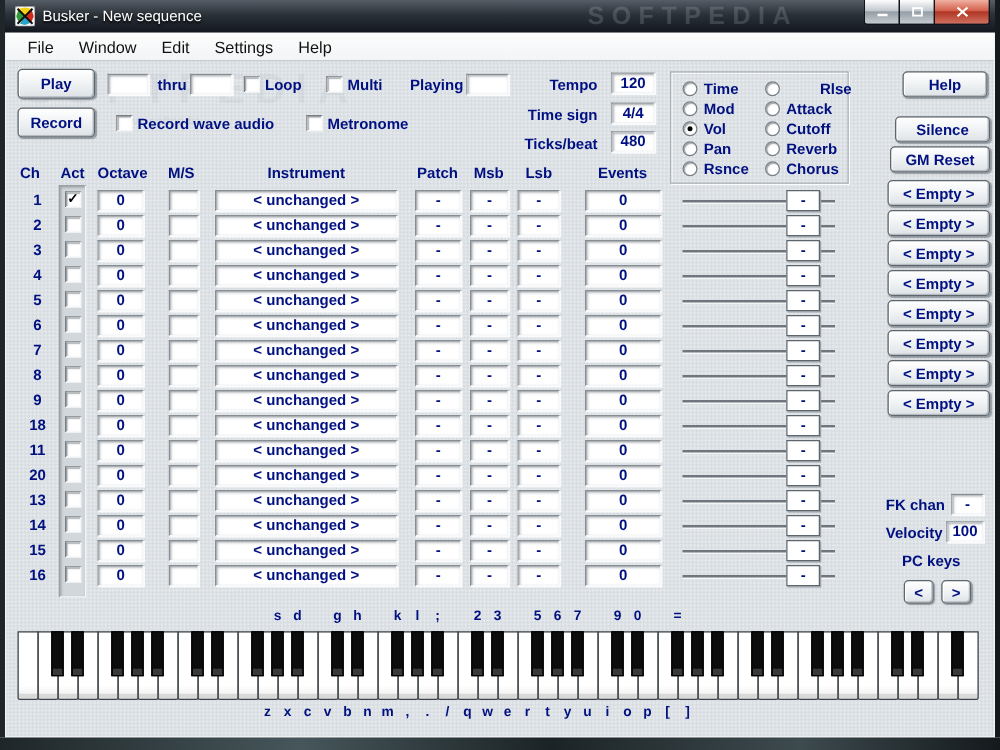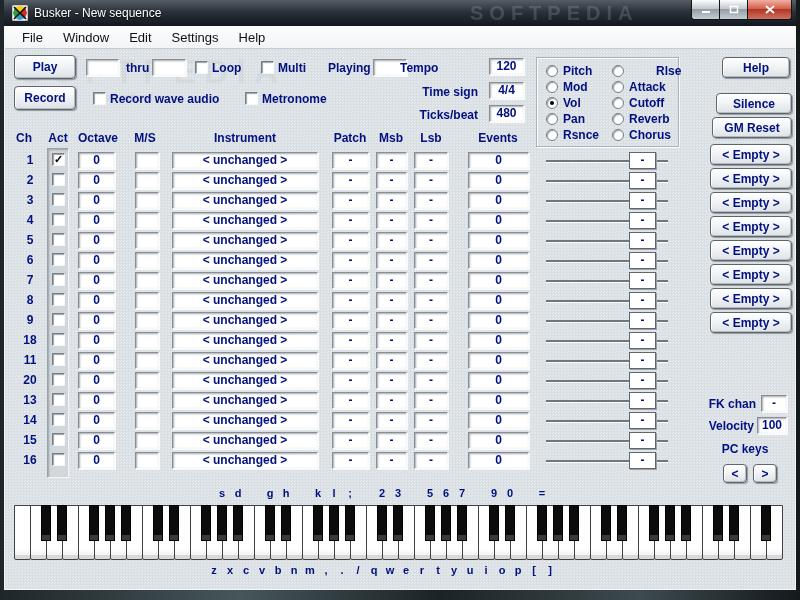--- a/index.html
+++ b/index.html
@@ -134,31 +134,31 @@
   <span class="lbl" style="left:278px;top:61px">Multi</span>
   <span class="lbl" style="left:328px;top:61px">Playing</span>
   <div class="field" style="left:373px;top:59px;width:34px;height:17px"></div>
 
   <div class="btn3d" style="left:14px;top:86px;width:62px;height:24px">Record</div>
   <div class="checkbox" style="left:93px;top:92px"></div>
   <span class="lbl" style="left:110px;top:92px">Record wave audio</span>
   <div class="checkbox" style="left:245px;top:92px"></div>
   <span class="lbl" style="left:262px;top:92px">Metronome</span>
 
-  <span class="lbl" style="left:400px;top:61px;width:78px;text-align:left">Tempo</span>
+  <span class="lbl" style="left:400px;top:61px;width:78px;text-align:right">Tempo</span>
   <div class="field" style="left:489px;top:58px;width:35px;height:17px">120</div>
   <span class="lbl" style="left:400px;top:85px;width:78px;text-align:right">Time sign</span>
   <div class="field" style="left:489px;top:82px;width:35px;height:17px">4/4</div>
   <span class="lbl" style="left:400px;top:108px;width:78px;text-align:right">Ticks/beat</span>
   <div class="field" style="left:489px;top:105px;width:35px;height:17px">480</div>
 
   <div class="groupbox" style="left:536px;top:57px;width:143px;height:90px"></div>
   <div id="radio-holder">
       <div class="radio" style="left: 546px; top: 65px; position: absolute;"></div>
-      <div class="lbl" style="left: 563px; top: 64px;">Pitch</div>
+      <div class="lbl" style="left: 563px; top: 64px;">Time</div>
       <div class="radio" style="left: 546px; top: 81px; position: absolute;"></div>
       <div class="lbl" style="left: 563px; top: 80px;">Mod</div>
       <div class="radio sel" style="left: 546px; top: 97px; position: absolute;"></div>
       <div class="lbl" style="left: 563px; top: 96px;">Vol</div>
       <div class="radio" style="left: 546px; top: 113px; position: absolute;"></div>
       <div class="lbl" style="left: 563px; top: 112px;">Pan</div>
       <div class="radio" style="left: 546px; top: 129px; position: absolute;"></div>
       <div class="lbl" style="left: 563px; top: 128px;">Rsnce</div>
       <div class="radio" style="left: 612px; top: 65px; position: absolute;"></div>
       <div class="lbl" style="left: 629px; top: 64px; margin-left: 27px;">Rlse</div>

